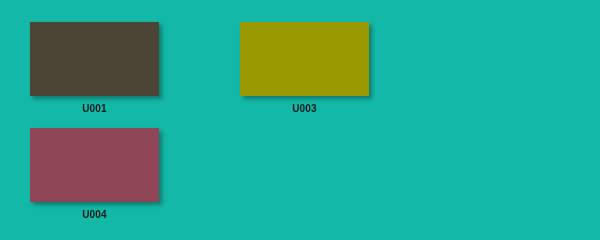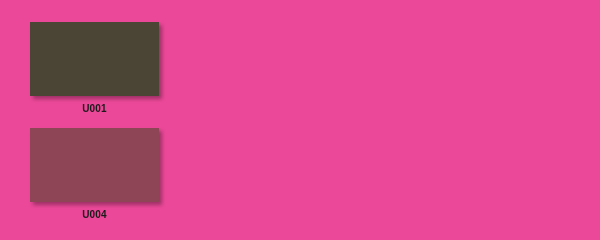--- a/index.html
+++ b/index.html
@@ -15,21 +15,21 @@
     overflow: hidden;
     position: relative;
   }
 
   #palette-board {
     position: absolute;
     left: 0;
     top: 0;
     width: 600px;
     height: 240px;
-    background: #ec4899;
+    background: #14b8a6;
   }
 
   .swatch-row {
     position: absolute;
     left: 0;
     width: 600px;
     height: 106px;
     display: flex;
     flex-direction: row;
     justify-content: flex-start;
@@ -88,20 +88,24 @@
 <div id="palette-board">
 
   <div class="swatch-row" id="swatch-row-1">
 
     <div class="swatch-cell" id="swatch-cell-0">
       <div class="swatch-chip" style="background: rgb(74, 69, 53);"></div>
       <div class="swatch-label" style="color: rgb(26, 26, 26);">U001</div>
     </div>
 
 
+    <div class="swatch-cell" id="swatch-cell-2">
+      <div class="swatch-chip" style="background: rgb(153, 153, 0);"></div>
+      <div class="swatch-label" style="color: rgb(26, 26, 26);">U003</div>
+    </div>
 
   </div>
 
   <div class="swatch-row" id="swatch-row-2">
 
     <div class="swatch-cell" id="swatch-cell-3">
       <div class="swatch-chip" style="background: rgb(142, 69, 86);"></div>
       <div class="swatch-label" style="color: rgb(26, 26, 26);">U004</div>
     </div>
 

